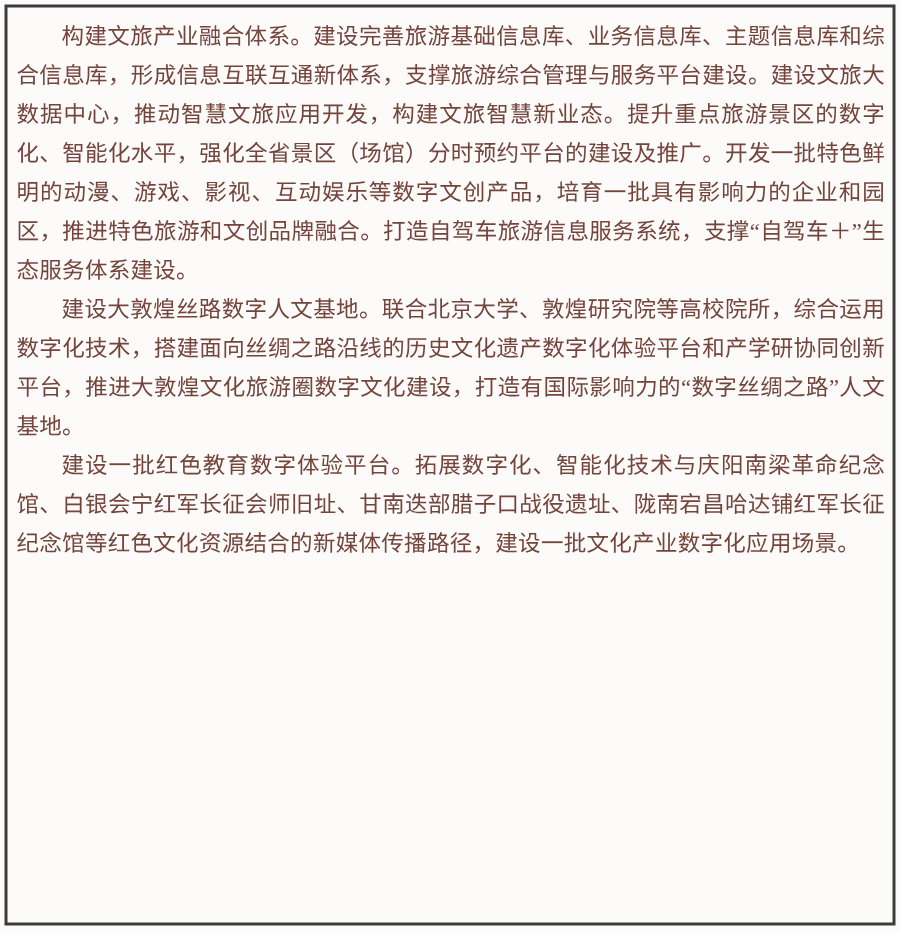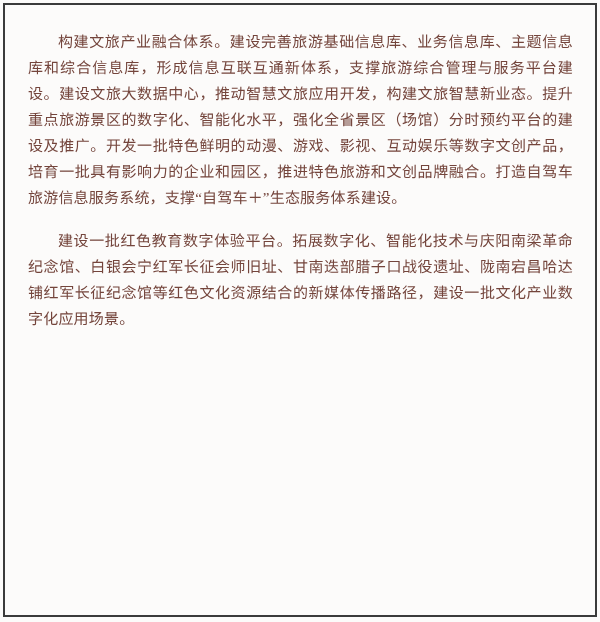--- a/index.html
+++ b/index.html
@@ -31,26 +31,27 @@
     top: 12px;
     font-family: "Liberation Serif", "DejaVu Serif", serif;
     font-size: 15px;
     line-height: 26px;
     letter-spacing: 0.2px;
     color: #74453c;
     text-align: justify;
     text-justify: inter-ideograph;
   }
   .content p {
-    margin: 17px;
+    margin: 0;
     text-indent: 2em;
   }
 </style>
 </head>
 <body>
 
 <div class="page">
   <div class="border-frame"></div>
   <div class="content">
     <p>构建文旅产业融合体系。建设完善旅游基础信息库、业务信息库、主题信息库和综合信息库，形成信息互联互通新体系，支撑旅游综合管理与服务平台建设。建设文旅大数据中心，推动智慧文旅应用开发，构建文旅智慧新业态。提升重点旅游景区的数字化、智能化水平，强化全省景区（场馆）分时预约平台的建设及推广。开发一批特色鲜明的动漫、游戏、影视、互动娱乐等数字文创产品，培育一批具有影响力的企业和园区，推进特色旅游和文创品牌融合。打造自驾车旅游信息服务系统，支撑“自驾车＋”生态服务体系建设。</p>
+    <p>建设大敦煌丝路数字人文基地。联合北京大学、敦煌研究院等高校院所，综合运用数字化技术，搭建面向丝绸之路沿线的历史文化遗产数字化体验平台和产学研协同创新平台，推进大敦煌文化旅游圈数字文化建设，打造有国际影响力的“数字丝绸之路”人文基地。</p>
     <p>建设一批红色教育数字体验平台。拓展数字化、智能化技术与庆阳南梁革命纪念馆、白银会宁红军长征会师旧址、甘南迭部腊子口战役遗址、陇南宕昌哈达铺红军长征纪念馆等红色文化资源结合的新媒体传播路径，建设一批文化产业数字化应用场景。</p>
   </div>
 </div>
 
 </body></html>

